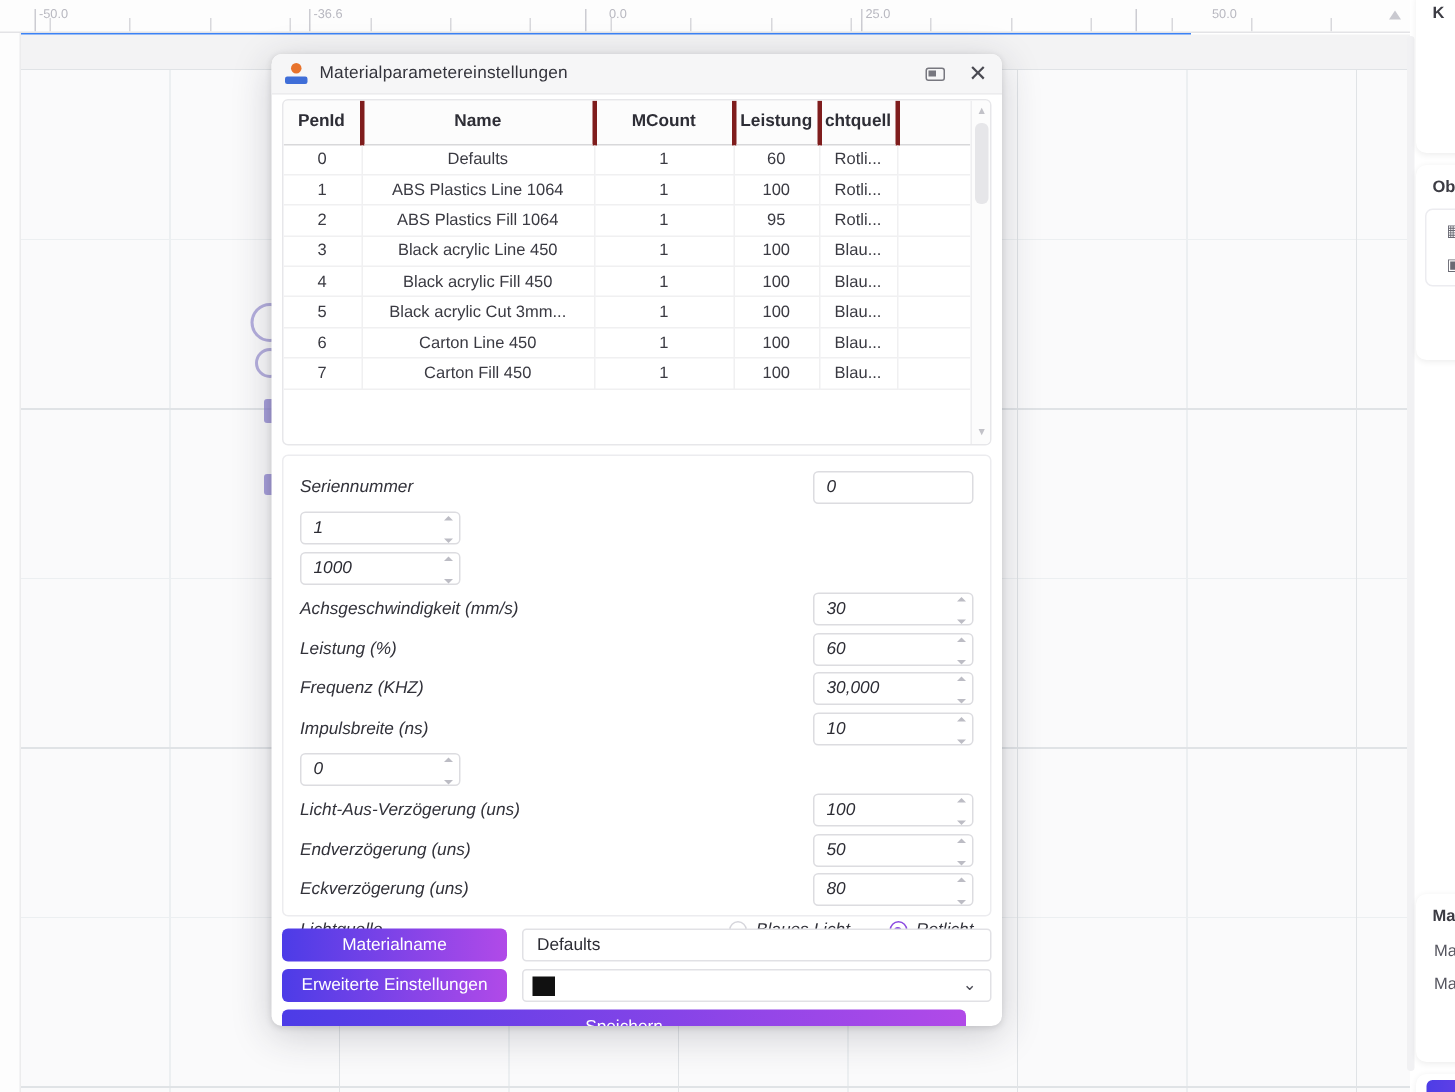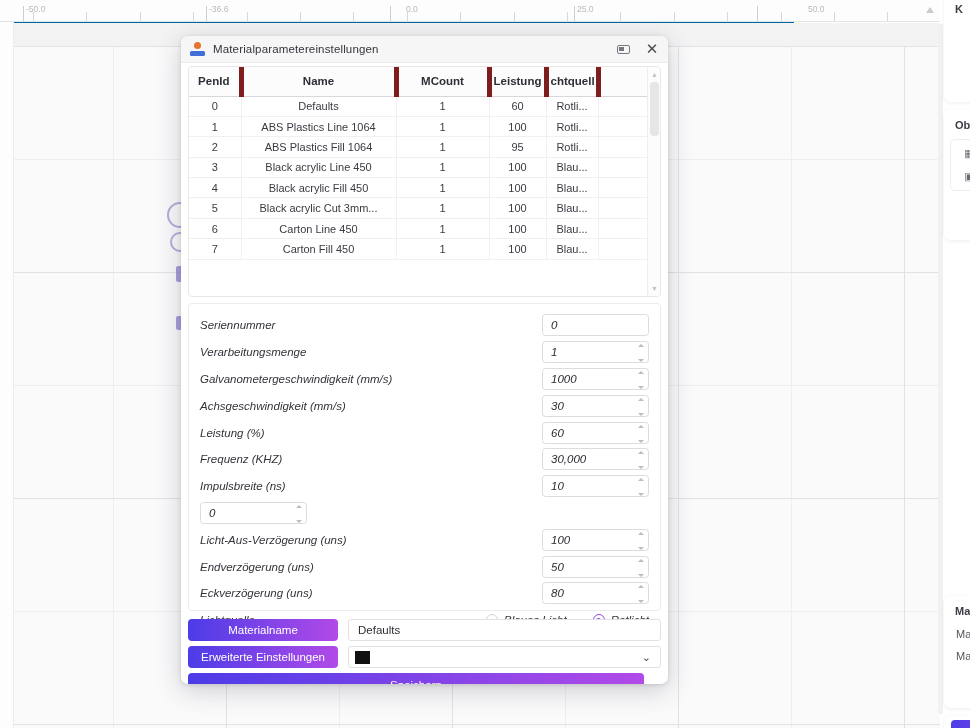--- a/index.html
+++ b/index.html
@@ -8,21 +8,21 @@
     width: 970px; height: 728px;
     overflow: hidden;
     font-family: "Liberation Sans", sans-serif;
     background: #ffffff;
   }
 
   
   #app {
     position: relative;
     width: 794px; height: 728px;
-    background: #0369a1;
+    background: #3b82f6;
   }
 
   
   .ruler-h {
     position: absolute; left: 0; top: 0;
     width: 940px; height: 22px;
     background: #fdfdfd;
     border-bottom: 1px solid #e3e3e6;
     overflow: hidden;
   }
@@ -196,21 +196,21 @@
   .table-wrap { flex: 1 1 auto; overflow: hidden; }
   table.grid {
     width: 100%;
     border-collapse: collapse;
     table-layout: fixed;
     font-size: 11px;
   }
   table.grid th {
     height: 29px;
     background: #fcfcfc;
-    border-right: 5px solid #7f1d1d;
+    border-right: 3px solid #7f1d1d;
     border-bottom: 1px solid #d8d8da;
     font-size: 11.5px;
     font-weight: bold;
     color: #2e2e36;
     text-align: center;
     padding: 0 2px;
     white-space: nowrap; overflow: hidden;
   }
   table.grid th:last-child { border-right: none; }
   table.grid td {
@@ -560,31 +560,29 @@
 
     <div class="params-card">
       <div id="param-rows">
           <div class="prow">
             <div class="plabel">Seriennummer</div>
             <div class="pfield">
               <span class="pv">0</span>
             </div>
           </div>
           <div class="prow">
-            <div class="plabel">Verarbeitungsmenge</div>
             <div class="pfield">
               <span class="pv">1</span>
               <div class="spin">
                 <i class="up"></i>
                 <i class="down"></i>
               </div>
             </div>
           </div>
           <div class="prow">
-            <div class="plabel">Galvanometergeschwindigkeit (mm/s)</div>
             <div class="pfield">
               <span class="pv">1000</span>
               <div class="spin">
                 <i class="up"></i>
                 <i class="down"></i>
               </div>
             </div>
           </div>
           <div class="prow">
             <div class="plabel">Achsgeschwindigkeit (mm/s)</div>

